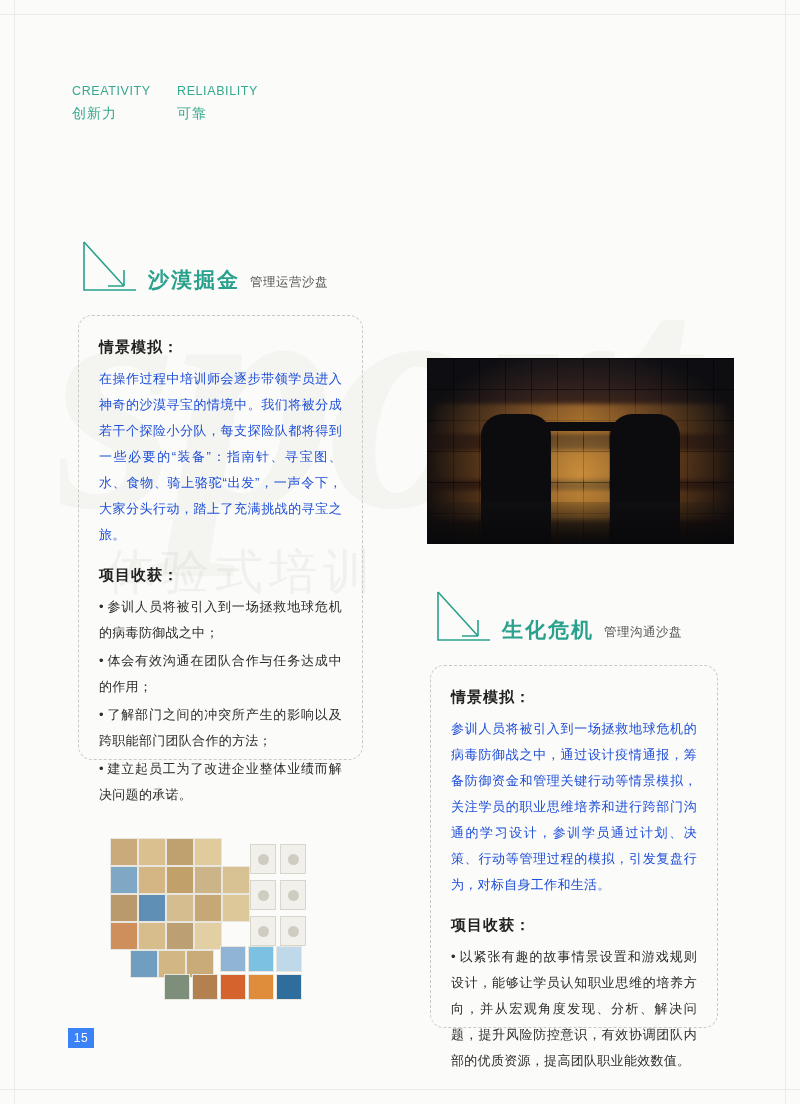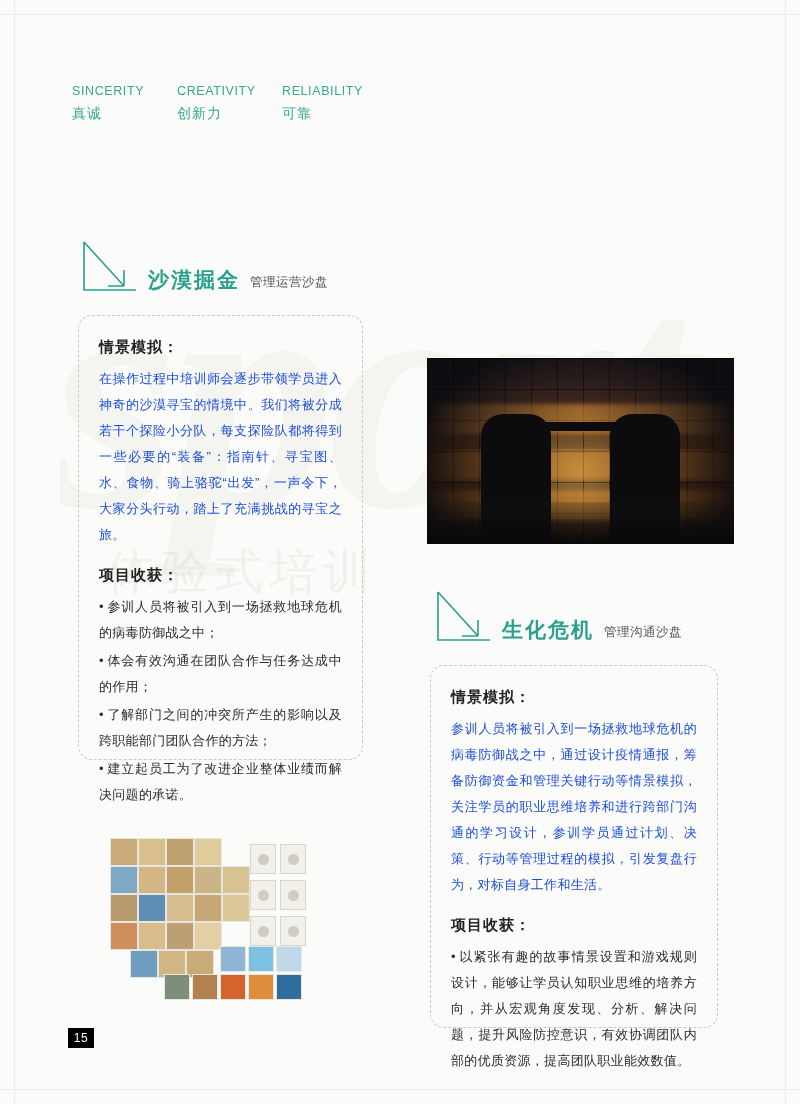--- a/index.html
+++ b/index.html
@@ -260,21 +260,21 @@
     background: #cfccc2;
   }
 
   
   .page-num {
     position: absolute;
     left: 68px;
     bottom: 56px;
     width: 26px;
     height: 20px;
-    background: #000000;
+    background: #3b82f6;
     color: #ffffff;
     font-size: 12px;
     display: flex;
     align-items: center;
     justify-content: center;
     letter-spacing: 0.5px;
   }
 </style>
 </head>
 <body>
@@ -285,24 +285,20 @@
   <div class="page-frame-right"></div>
   <div class="page-frame-top"></div>
   <div class="page-frame-bottom"></div>
 
   <div class="watermark">
     <div class="wm-text">sport</div>
     <div class="wm-sub">体验式培训</div>
   </div>
 
   <div class="values">
-    <div class="value-col">
-      <div class="value-en">SINCERITY</div>
-      <div class="value-cn">真诚</div>
-    </div>
     <div class="value-col">
       <div class="value-en">CREATIVITY</div>
       <div class="value-cn">创新力</div>
     </div>
     <div class="value-col">
       <div class="value-en">RELIABILITY</div>
       <div class="value-cn">可靠</div>
     </div>
   </div>
 

